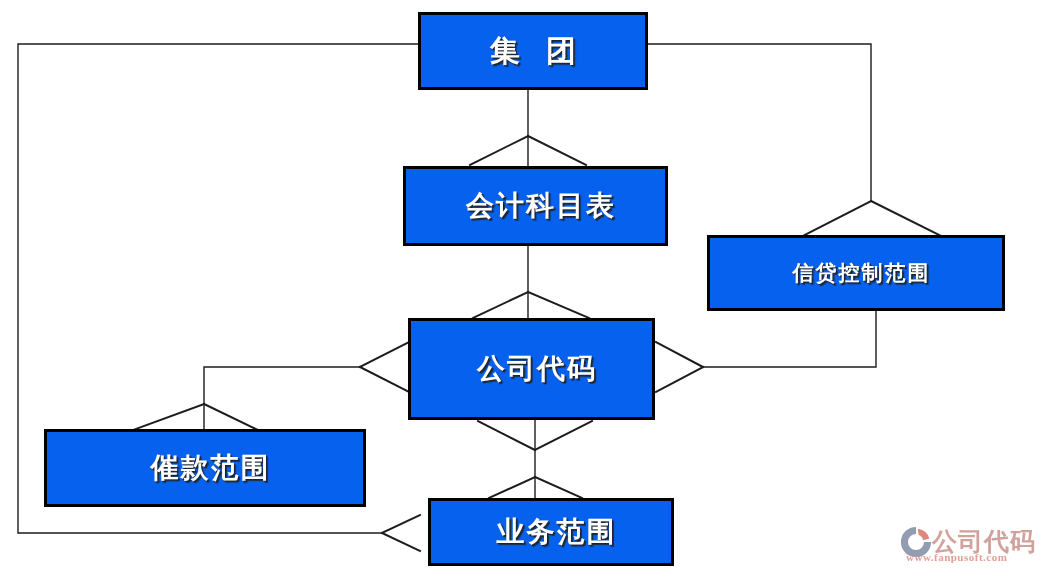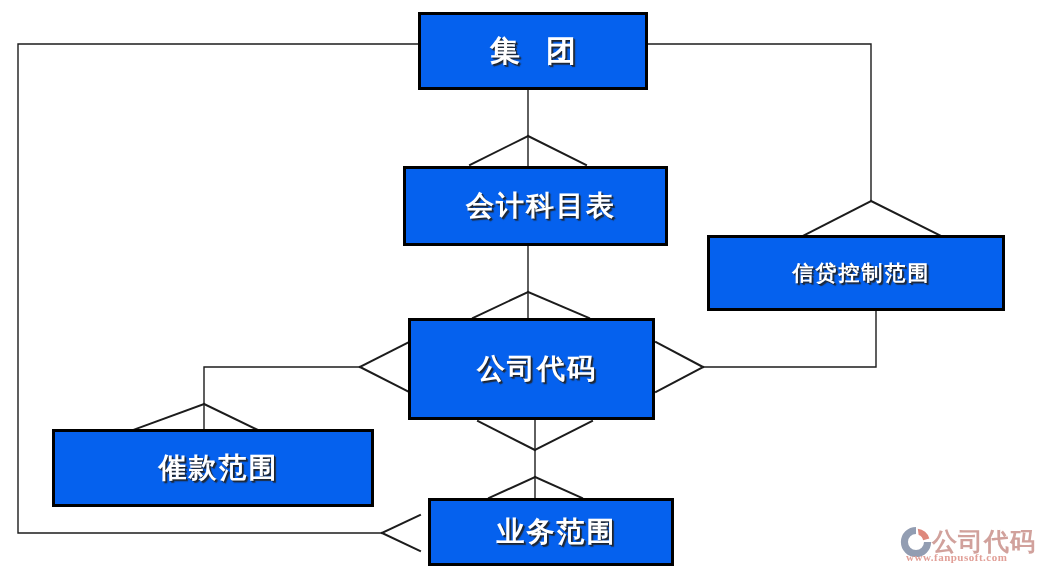--- a/index.html
+++ b/index.html
@@ -53,21 +53,21 @@
     font-size:28px;
     letter-spacing:2px;
     padding-left:11px;
     text-shadow:2px 2px 1px rgba(35,35,35,0.85), 1px 1px 0 rgba(0,0,0,0.55);
     white-space:nowrap;
   }
   #node-group   {left:418px; top:12px;  width:230px; height:78px; letter-spacing:26px; padding-left:26px; font-size:30px;}
   #node-coa     {left:403px; top:166px; width:265px; height:80px;}
   #node-cca     {left:707px; top:235px; width:298px; height:76px; font-size:21px;text-align:center;}
   #node-cc      {left:408px; top:318px; width:247px; height:102px;}
-  #node-dunning {left:52px;  top:429px; width:322px; height:78px;}
+  #node-dunning {left:44px;  top:429px; width:322px; height:78px;}
   #node-ba      {left:428px; top:498px; width:246px; height:68px;}
 
   .watermark{
     position:absolute;
     left:900px; top:524px;
     width:138px; height:46px;
     opacity:0.95;
   }
   .wm-logo{
     position:absolute; left:0; top:2px;

